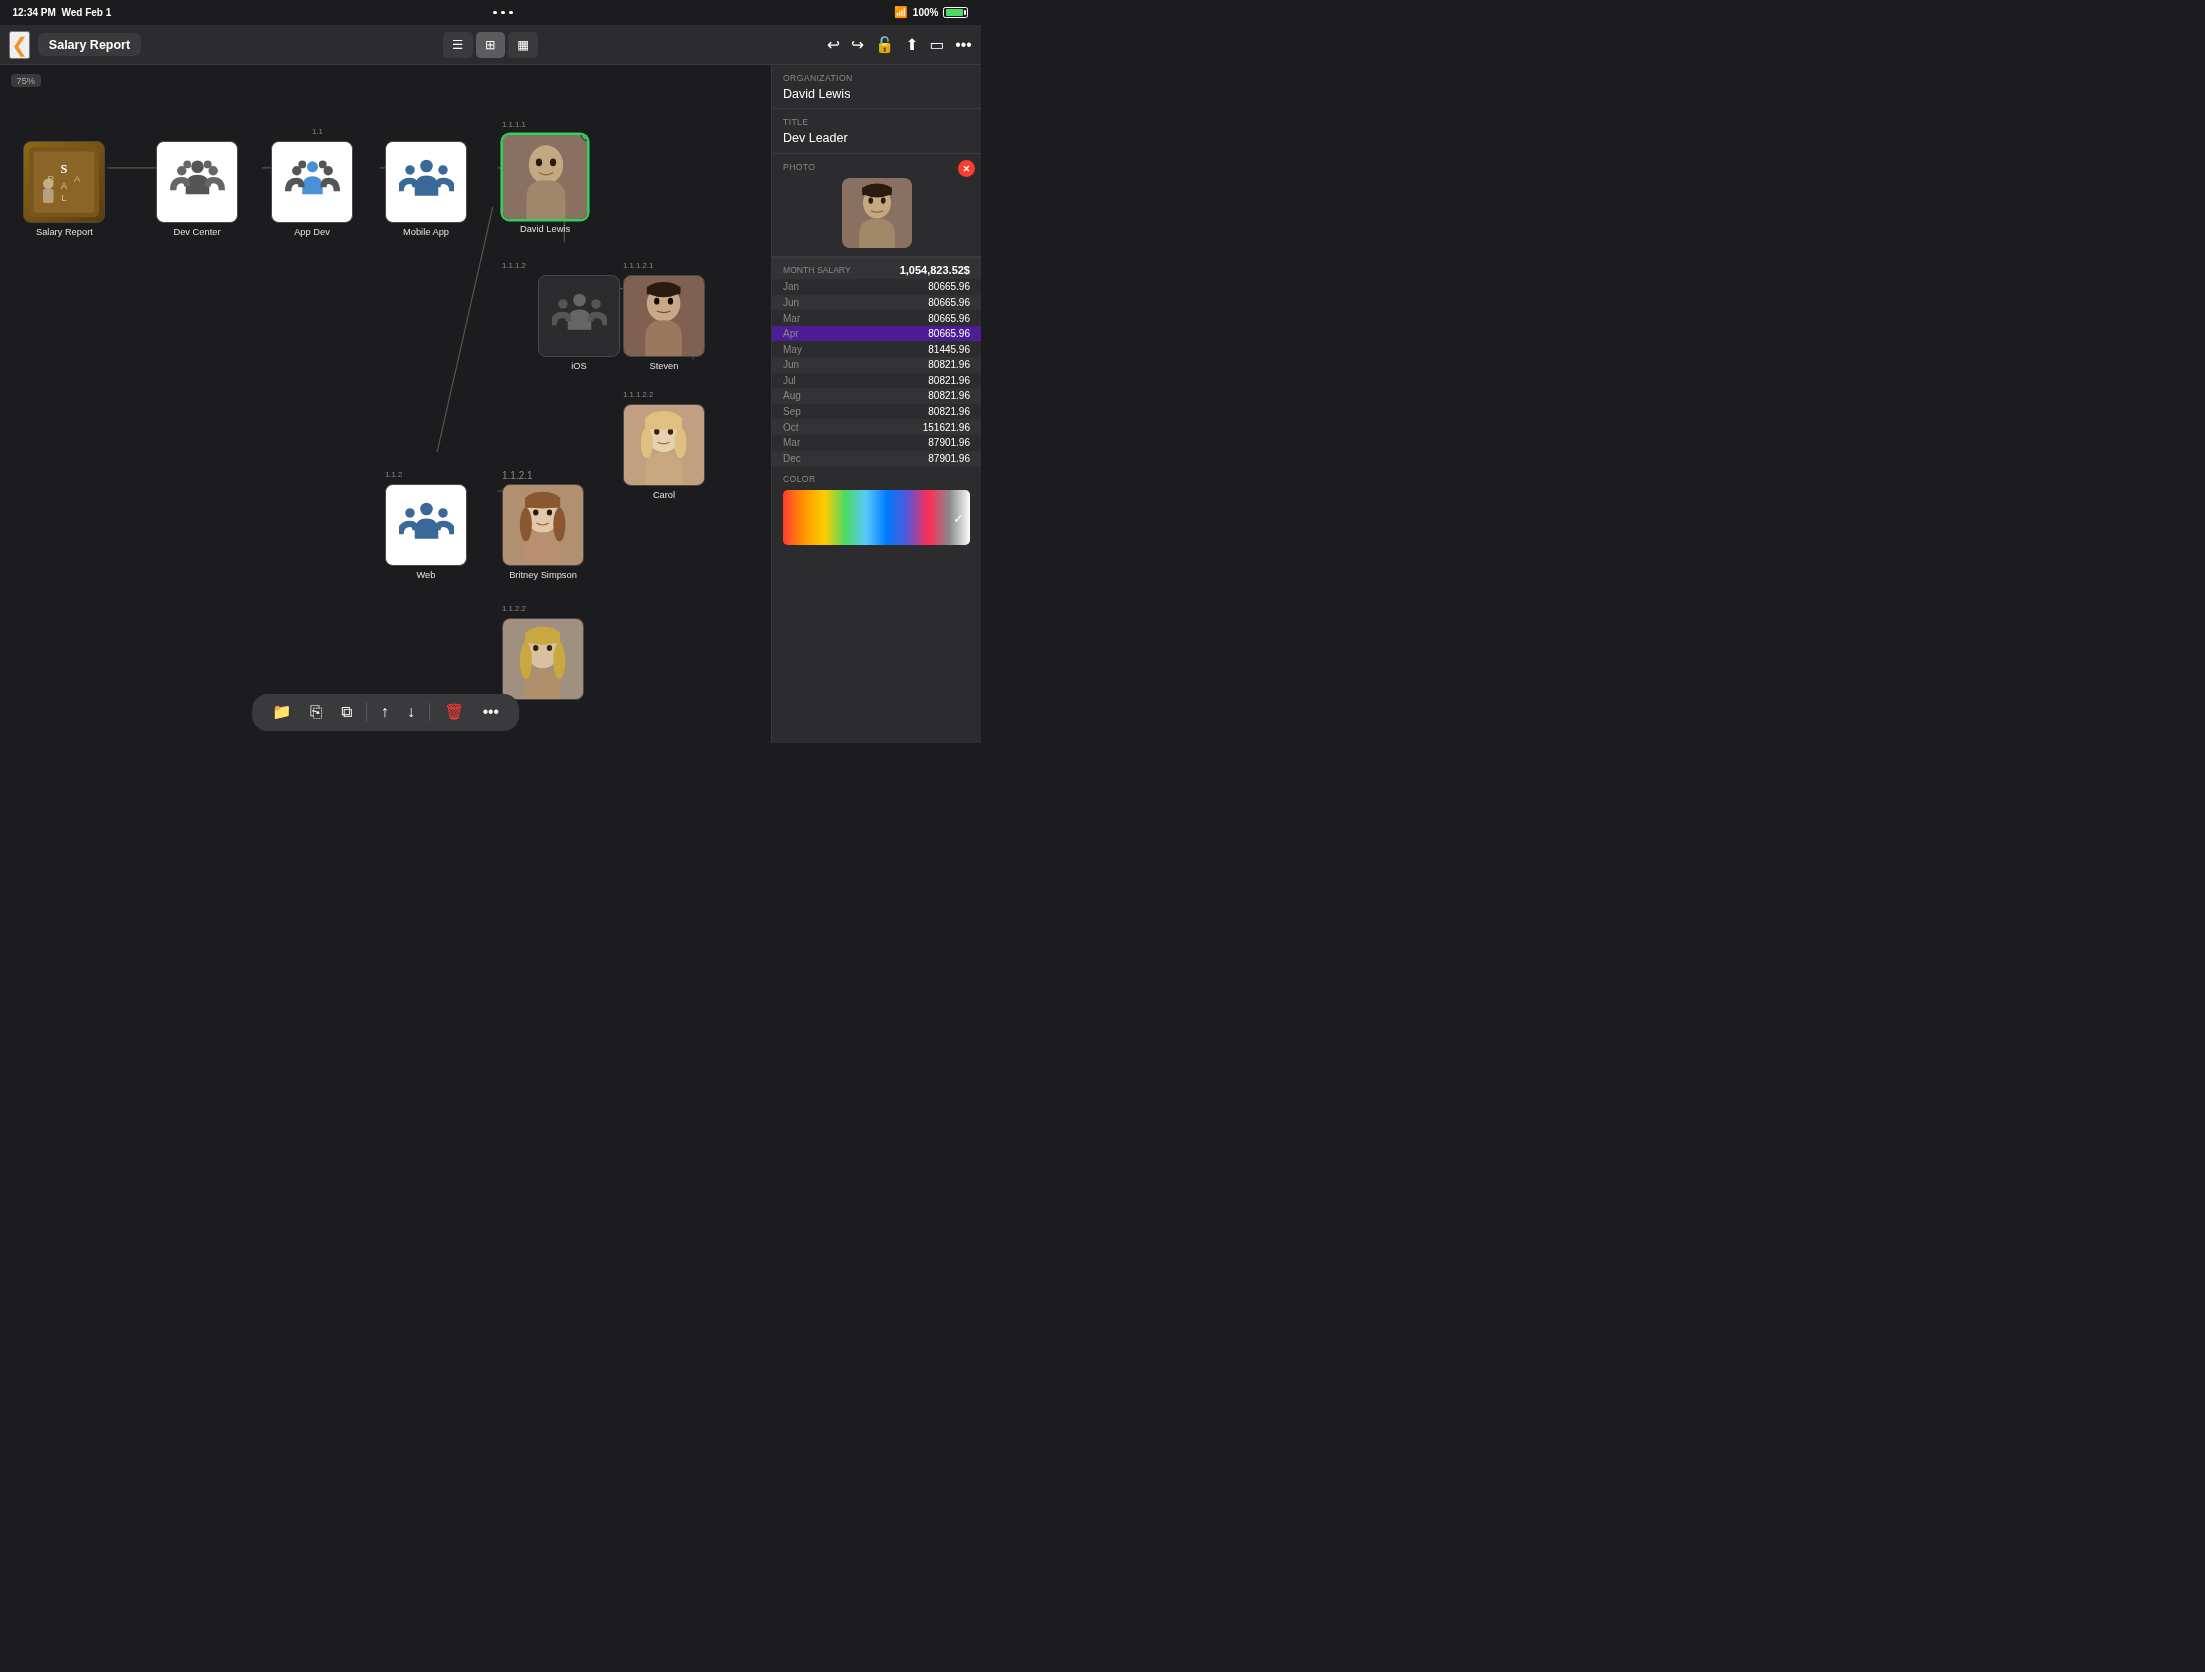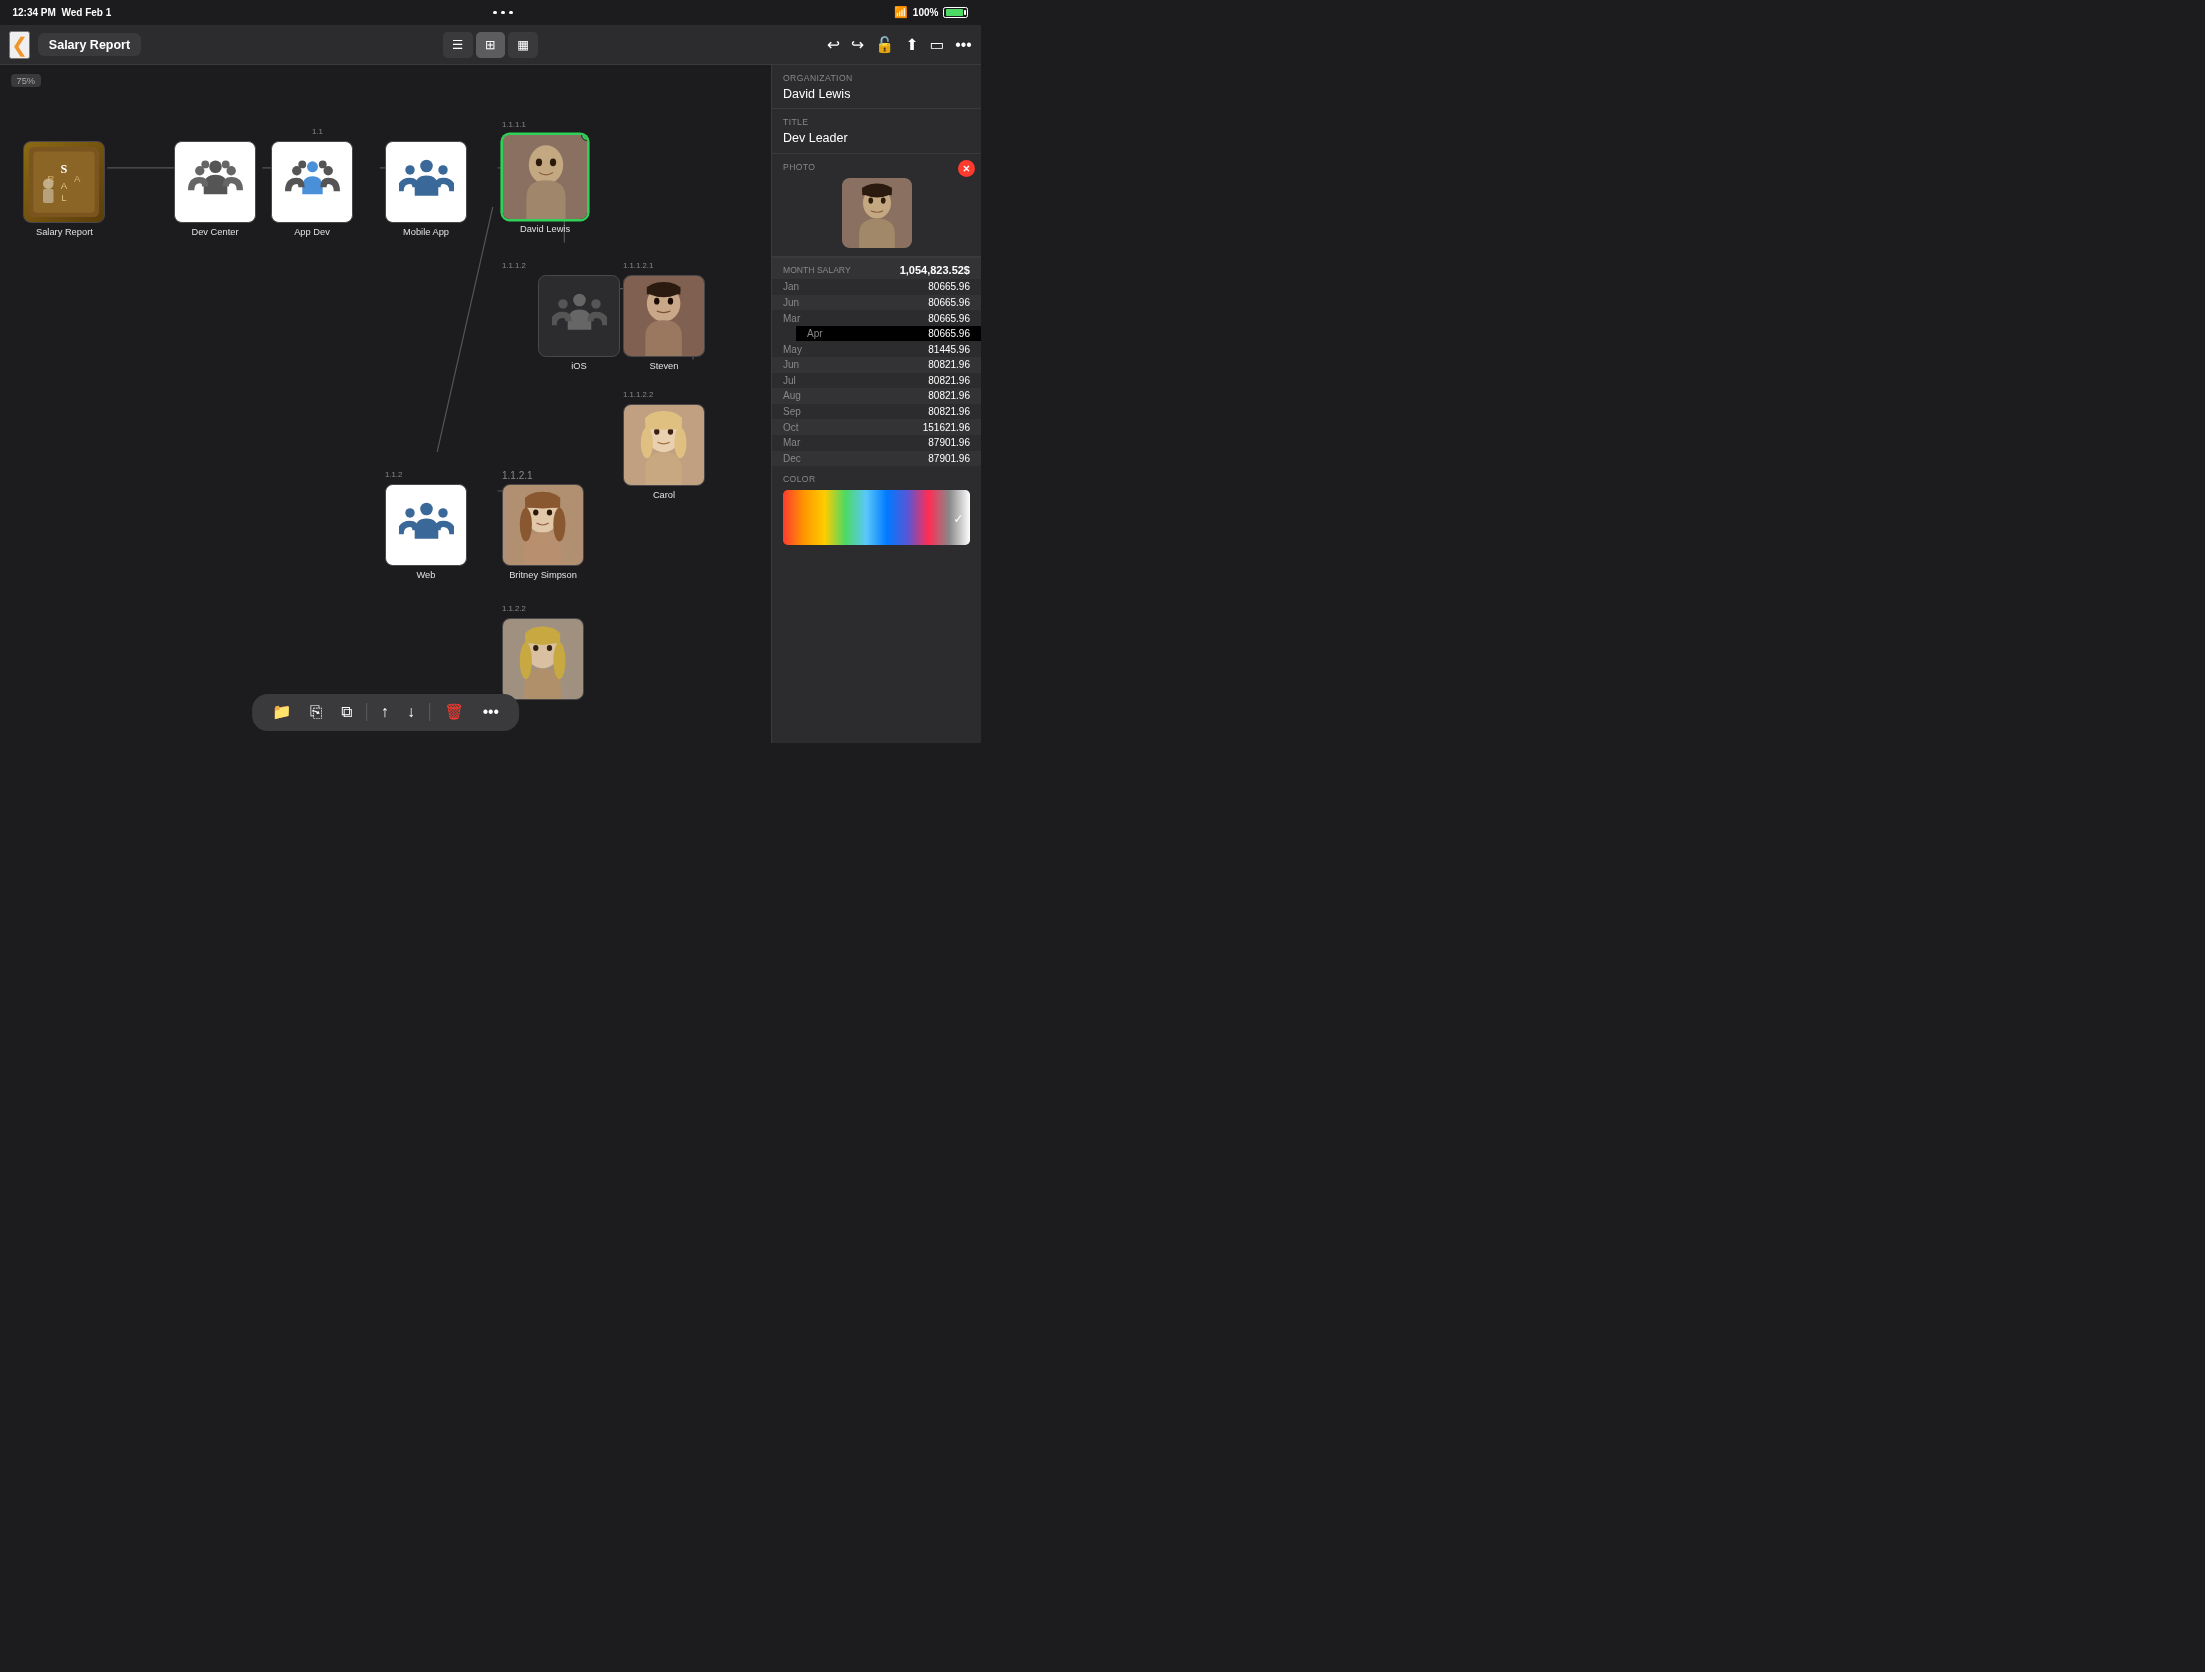--- a/index.html
+++ b/index.html
@@ -415,21 +415,21 @@
           <text x="55" y="40" font-size="11" fill="#d0b070" text-anchor="middle">A</text>
           <text x="25" y="40" font-size="11" fill="#d0b070" text-anchor="middle">R</text>
 
           <ellipse cx="22" cy="42" rx="6" ry="6" fill="#d0c0a0" opacity="0.8"></ellipse>
           <rect x="16" y="48" width="12" height="16" rx="2" fill="#c0b090" opacity="0.8"></rect>
         </svg>
       </div>
       <div class="node-label">Salary Report</div>
     </div>
 
-    <div class="node" style="left:174px; top:76px;justify-content:flex-end;">
+    <div class="node" style="left:156px; top:76px;justify-content:flex-end;">
       <div class="node-box icon" style="width:82px; height:82px; background:#fff; border-radius:7.8px; display:flex; align-items:center; justify-content:center;">
         <svg viewBox="0 0 70 70" width="55" height="55">
 
           <ellipse cx="35" cy="15" rx="8" ry="8" fill="#555"></ellipse>
           <path d="M20 40 Q20 25 35 25 Q50 25 50 40 L50 50 L20 50 Z" fill="#555"></path>
           <ellipse cx="15" cy="20" rx="6" ry="6" fill="#666"></ellipse>
           <path d="M4 45 Q4 32 15 32 Q22 32 22 40" stroke="#666" stroke-width="8" fill="none"></path>
           <ellipse cx="55" cy="20" rx="6" ry="6" fill="#666"></ellipse>
           <path d="M66 45 Q66 32 55 32 Q48 32 48 40" stroke="#666" stroke-width="8" fill="none"></path>
           <ellipse cx="22" cy="12" rx="5" ry="5" fill="#666"></ellipse>
@@ -651,21 +651,21 @@
           <span class="amount">80665.96</span>
         </div>
         <div class="salary-row" style="background: rgb(51, 51, 54);">
           <span class="month">Jun</span>
           <span class="amount">80665.96</span>
         </div>
         <div class="salary-row">
           <span class="month">Mar</span>
           <span class="amount">80665.96</span>
         </div>
-        <div class="salary-row" style="background: #000000; margin-left: 24px;">
+        <div class="salary-row" style="background: #4c1d95;">
           <span class="month">Apr</span>
           <span class="amount">80665.96</span>
         </div>
         <div class="salary-row">
           <span class="month">May</span>
           <span class="amount">81445.96</span>
         </div>
         <div class="salary-row" style="background: rgb(51, 51, 54);">
           <span class="month">Jun</span>
           <span class="amount">80821.96</span>

